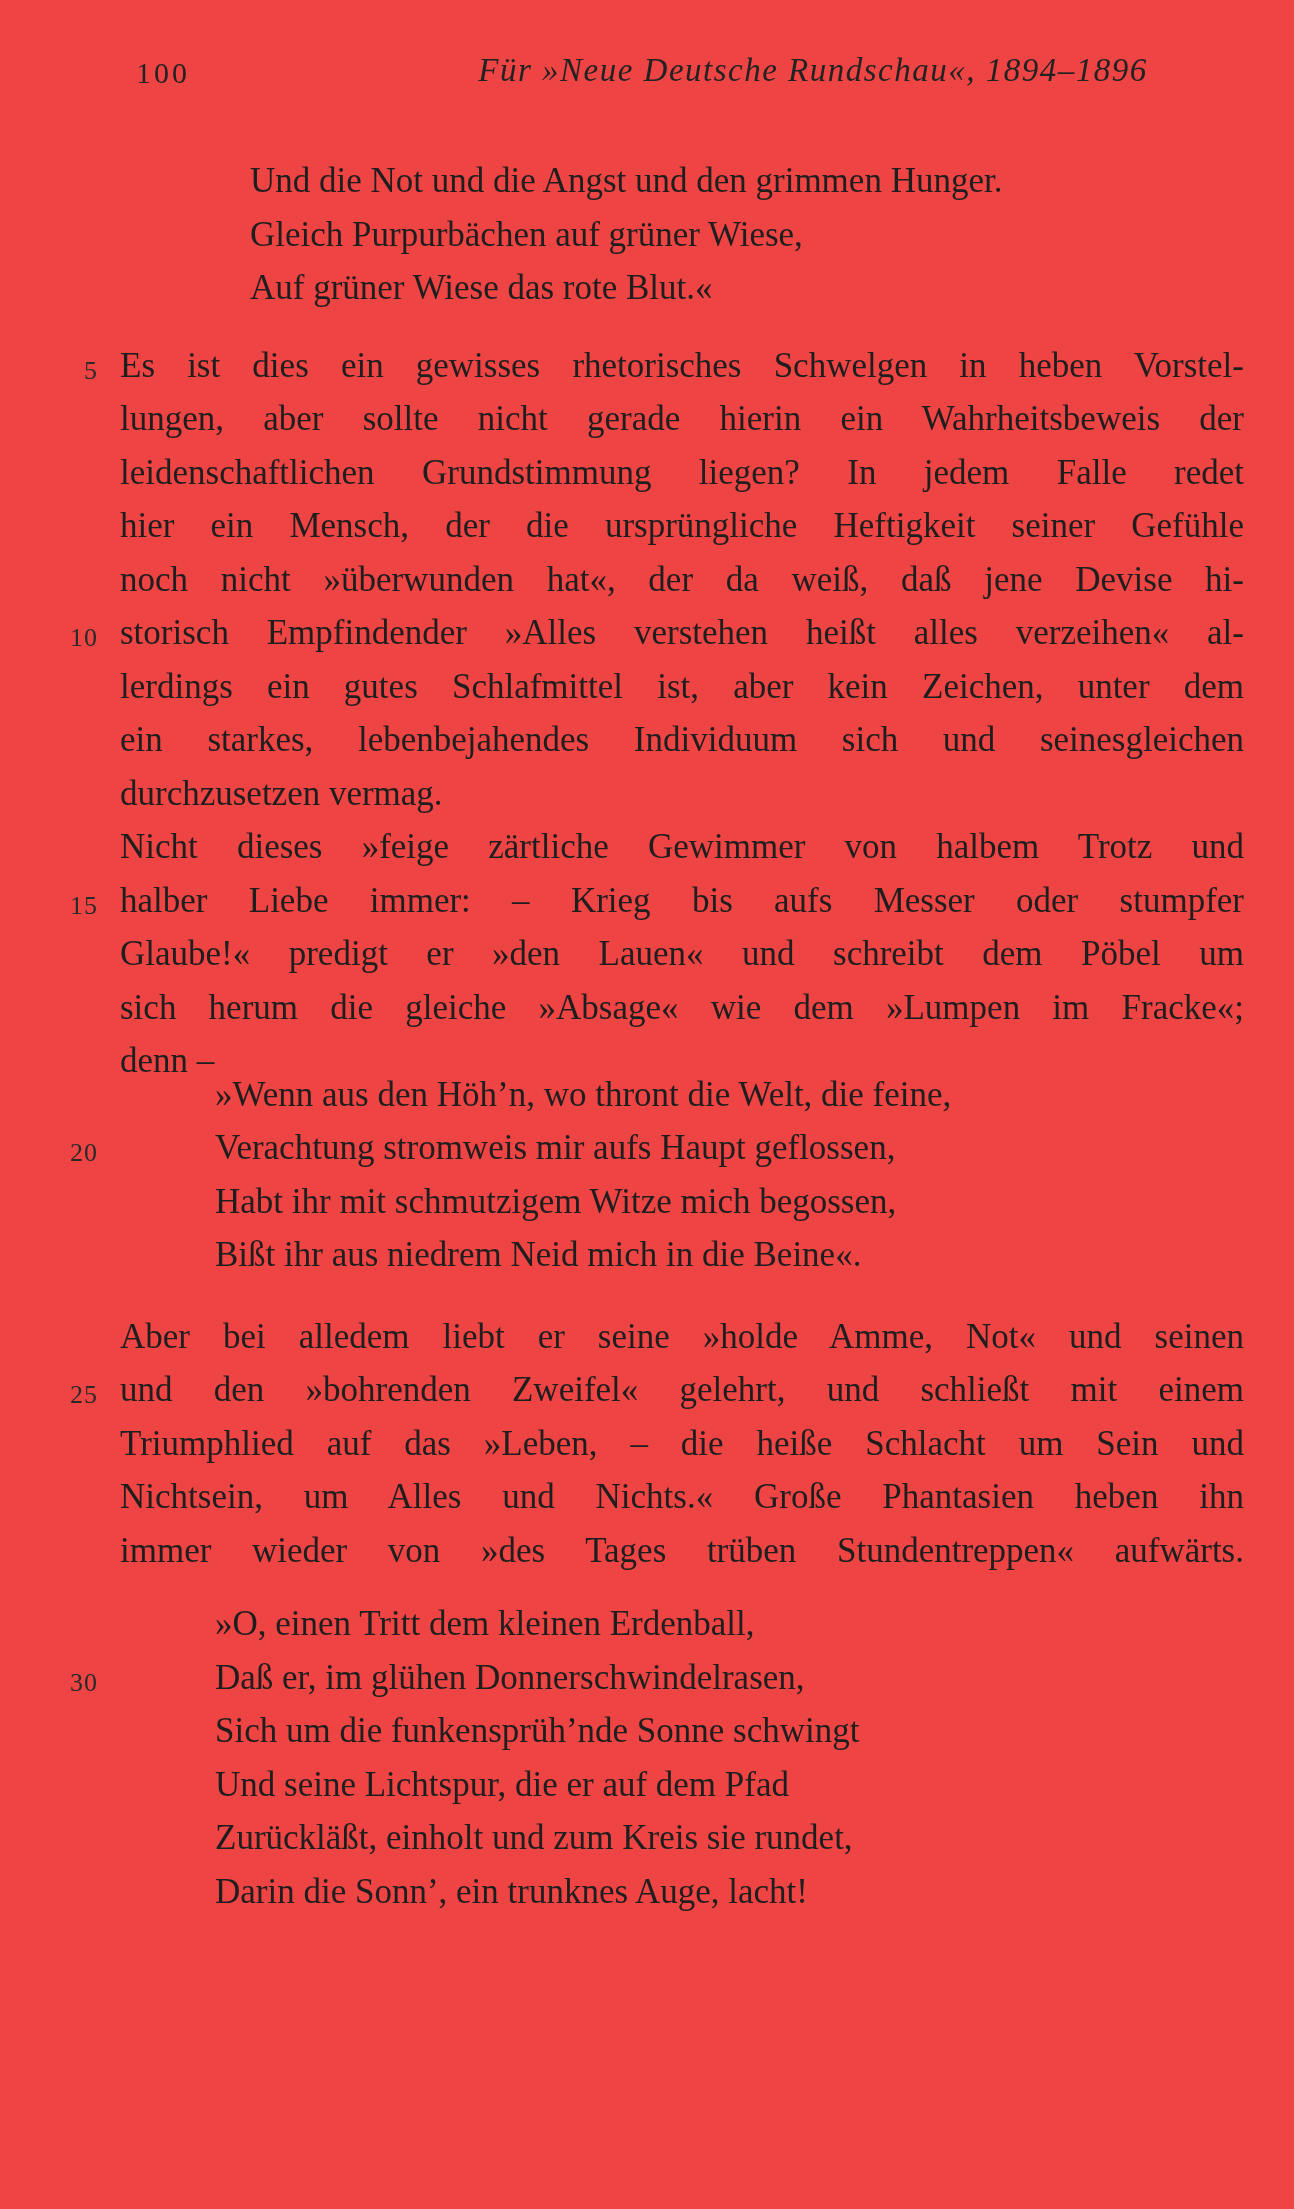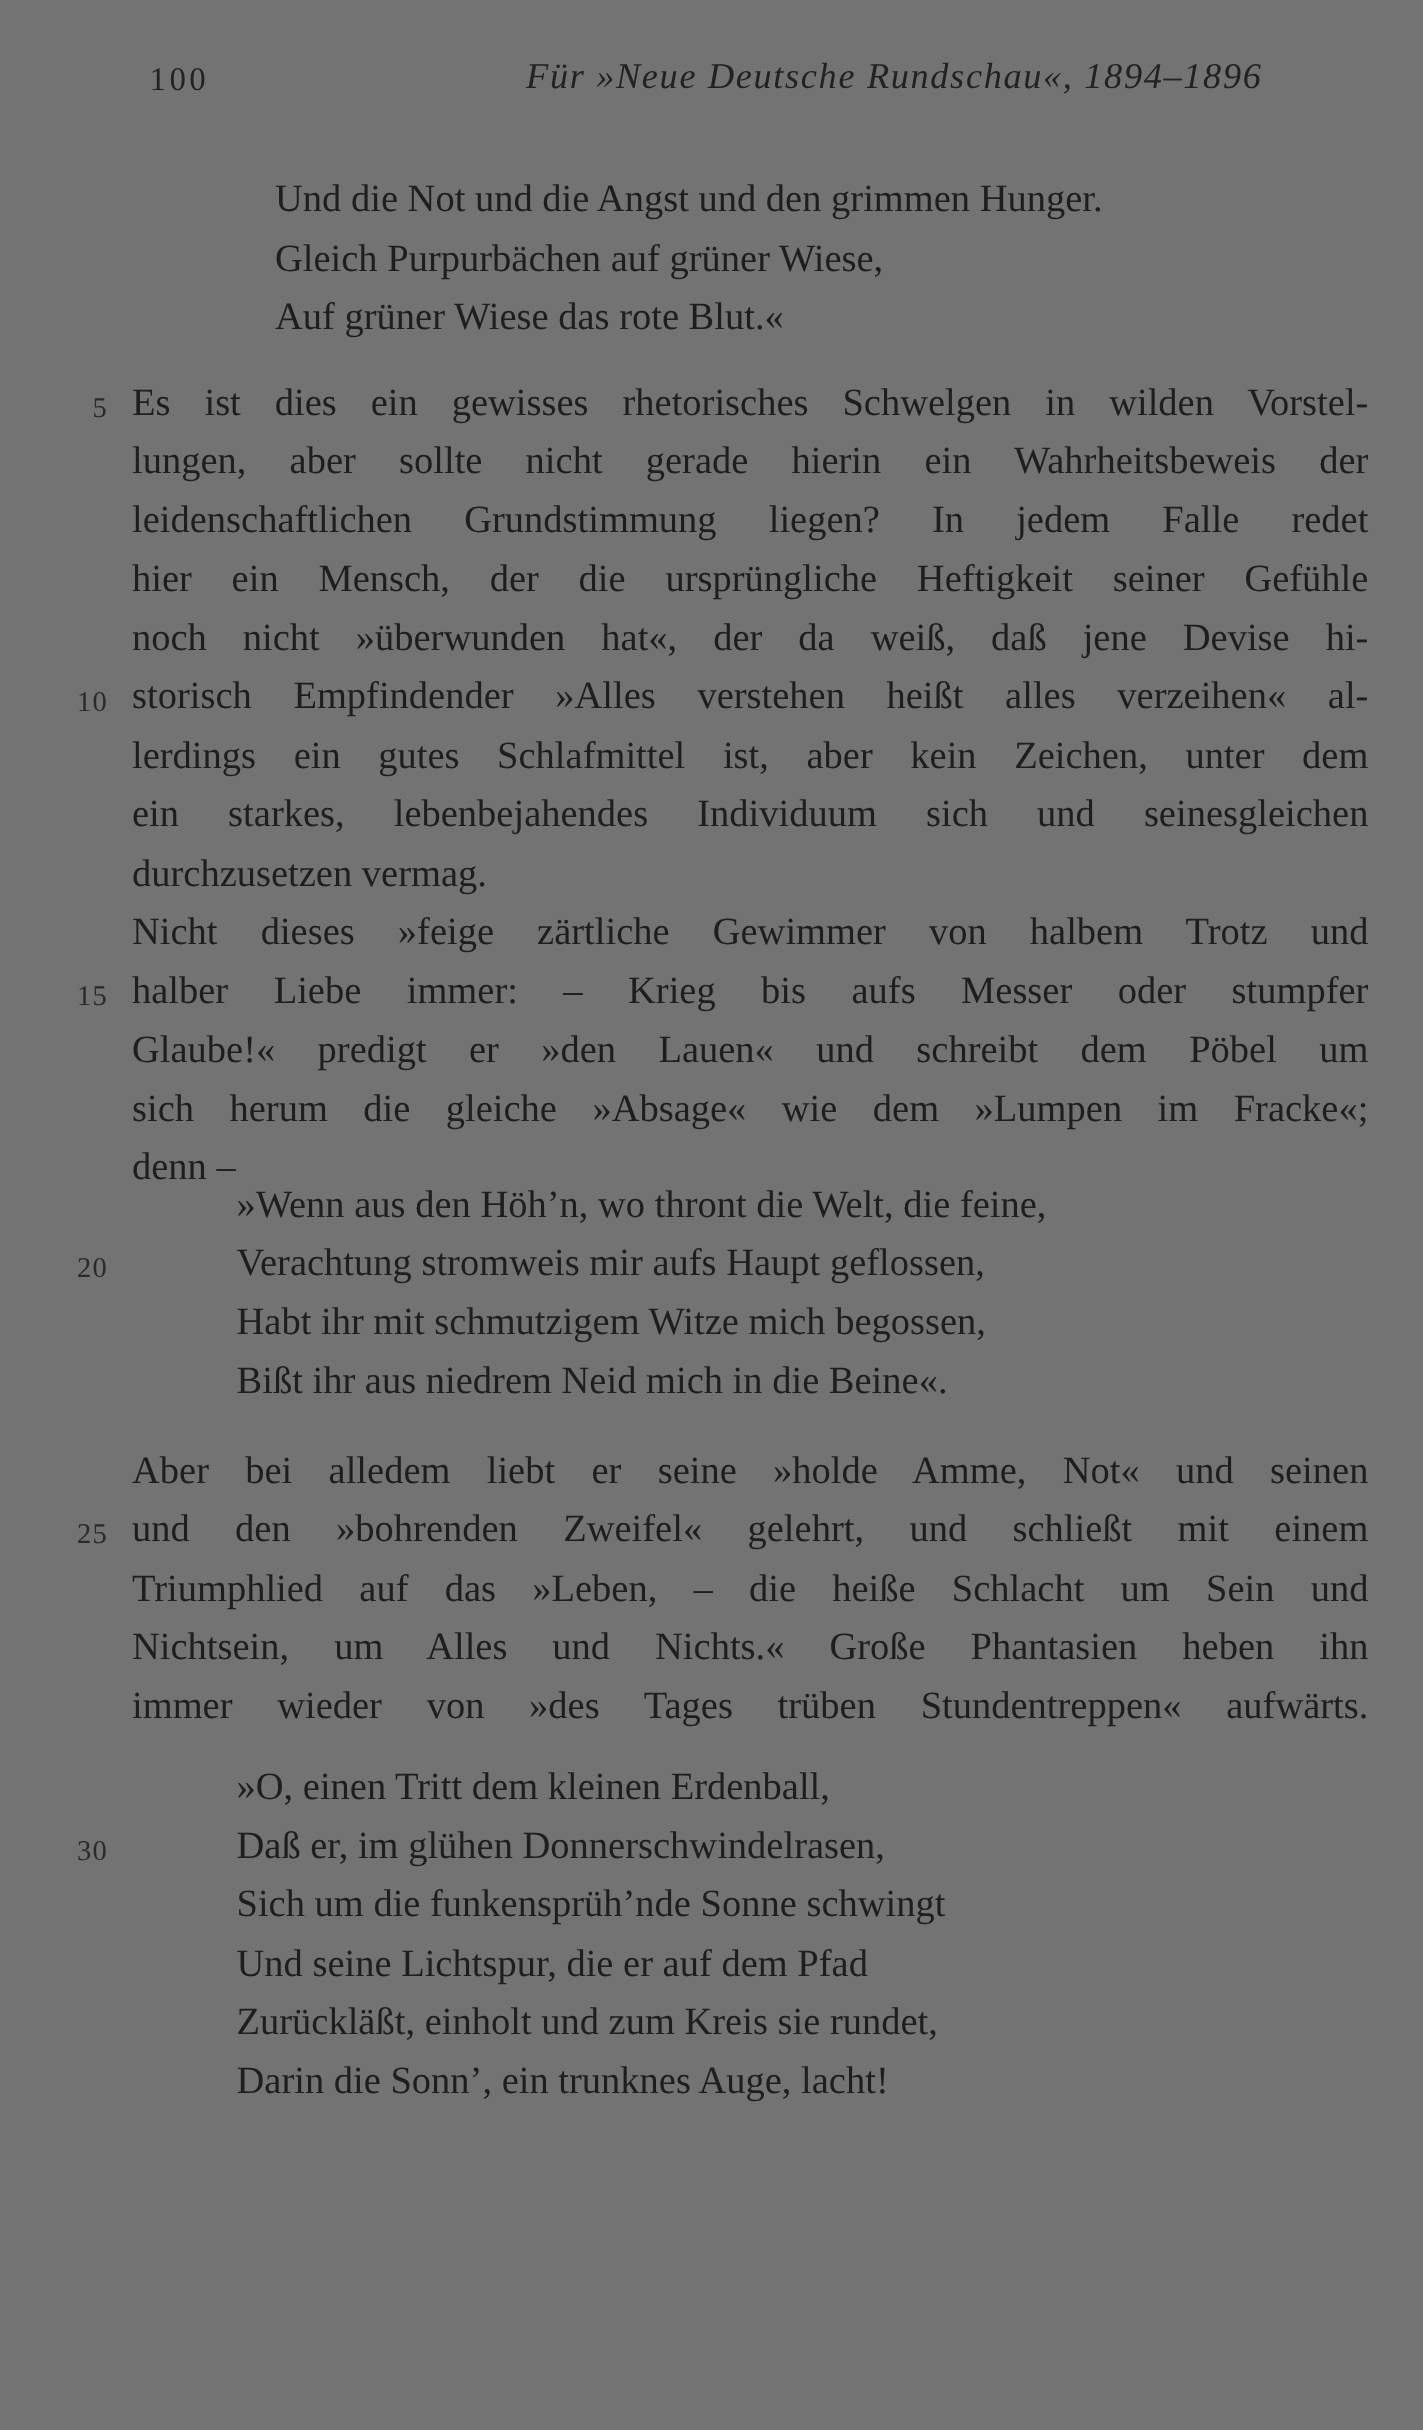--- a/index.html
+++ b/index.html
@@ -1,20 +1,20 @@
 <!DOCTYPE html>
 <html><head>
 <meta charset="utf-8">
 <style>
   html, body { margin: 0; padding: 0; background: #fdfdfb; }
   .page {
     position: relative;
     width: 1294px;
     height: 2209px;
-    background: #737373;
+    background: #ef4444;
     color: #1e1e1e;
     font-family: "Liberation Serif", "DejaVu Serif", serif;
     box-sizing: border-box;
     padding: 52px 50px 0 120px;
     overflow: hidden;
   }
   .headrow { position: relative; height: 42px; }
   .pagenum {
     position: absolute; left: 16px; top: 4px;
     font-size: 30px; letter-spacing: 3px; color: #222;
@@ -66,21 +66,21 @@
     <div class="running-header">Für »Neue Deutsche Rundschau«, 1894–1896</div>
   </div>
 
   <div class="block poem poem1">
     <div class="line"><span class="t">Und die Not und die Angst und den grimmen Hunger.</span></div>
     <div class="line"><span class="t">Gleich Purpurbächen auf grüner Wiese,</span></div>
     <div class="line"><span class="t">Auf grüner Wiese das rote Blut.«</span></div>
   </div>
 
   <div class="block para para1">
-    <div class="line just"><span class="ln">5</span><span class="t">Es ist dies ein gewisses rhetorisches Schwelgen in wilden Vorstel-</span></div>
+    <div class="line just"><span class="ln">5</span><span class="t">Es ist dies ein gewisses rhetorisches Schwelgen in heben Vorstel-</span></div>
     <div class="line just"><span class="t">lungen, aber sollte nicht gerade hierin ein Wahrheitsbeweis der</span></div>
     <div class="line just"><span class="t">leidenschaftlichen Grundstimmung liegen? In jedem Falle redet</span></div>
     <div class="line just"><span class="t">hier ein Mensch, der die ursprüngliche Heftigkeit seiner Gefühle</span></div>
     <div class="line just"><span class="t">noch nicht »überwunden hat«, der da weiß, daß jene Devise hi-</span></div>
     <div class="line just"><span class="ln">10</span><span class="t">storisch Empfindender »Alles verstehen heißt alles verzeihen« al-</span></div>
     <div class="line just"><span class="t">lerdings ein gutes Schlafmittel ist, aber kein Zeichen, unter dem</span></div>
     <div class="line just"><span class="t">ein starkes, lebenbejahendes Individuum sich und seinesgleichen</span></div>
     <div class="line"><span class="t">durchzusetzen vermag.</span></div>
   </div>
 

